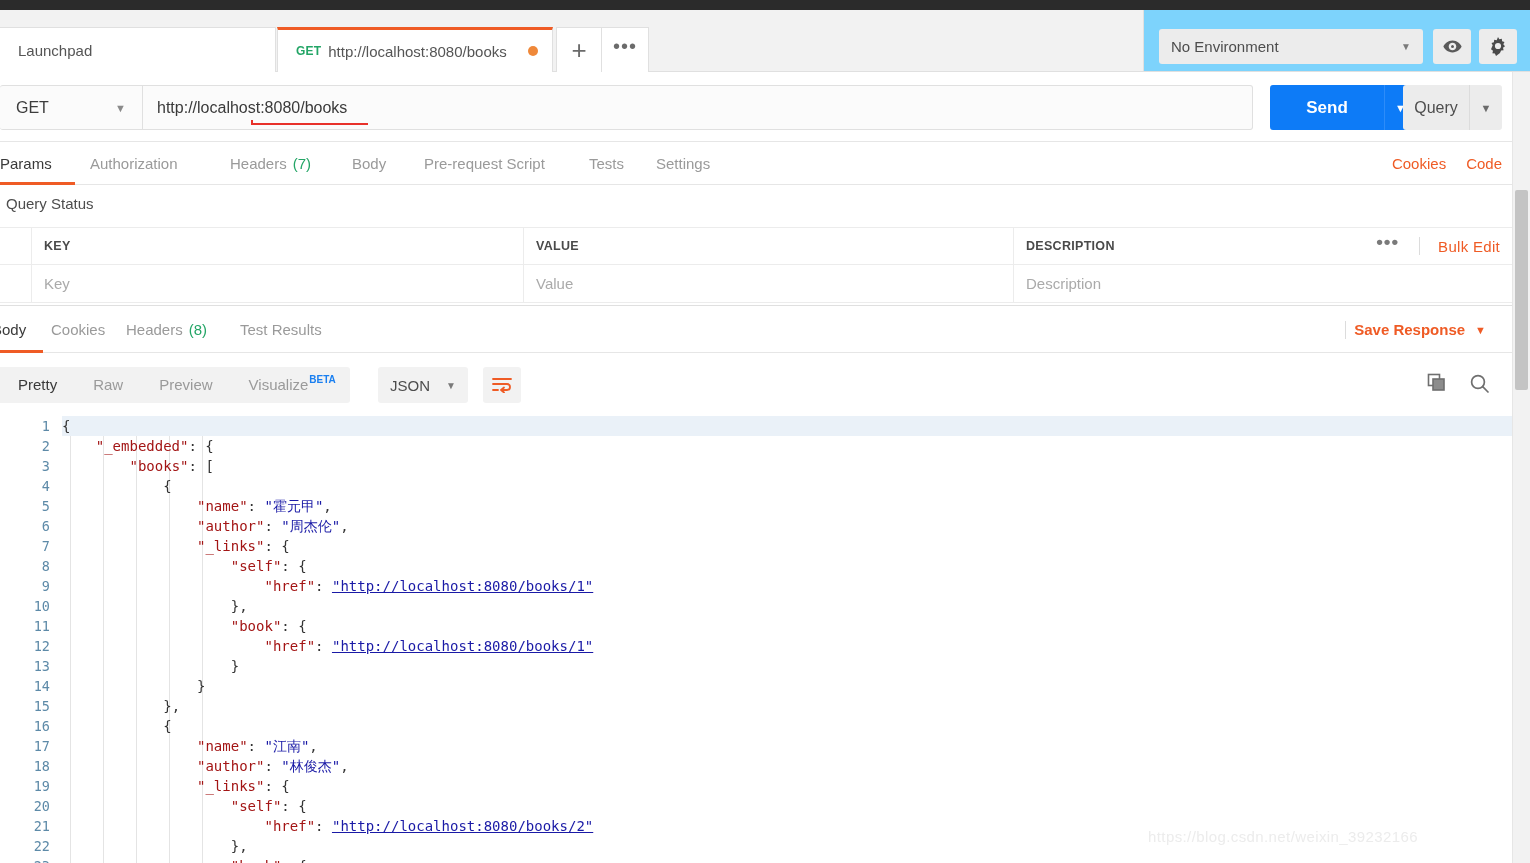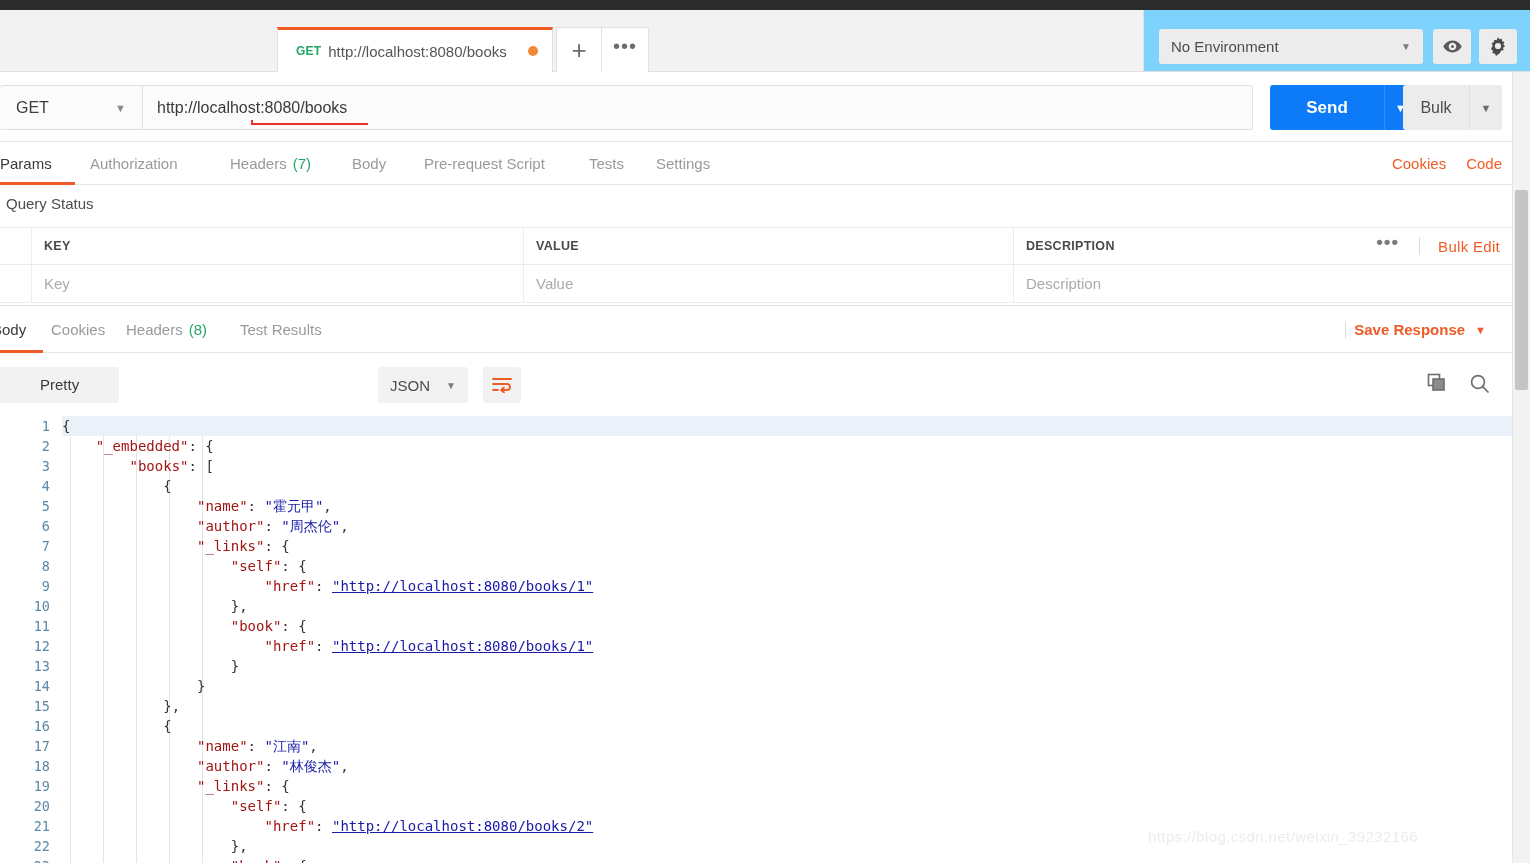--- a/index.html
+++ b/index.html
@@ -214,21 +214,21 @@
   .save-response .caret { font-size: 11px; }
 
   
   .fmtbar {
     position: absolute; left: 0; top: 353px; width: 1512px; height: 63px;
     background: #fff;
   }
   .fmt-pill {
     position: absolute; left: 0; top: 14px; height: 36px;
     background: #f2f2f2; border-radius: 0 3px 3px 0;
-    display: flex; align-items: center; flex-direction: column;
+    display: flex; align-items: center;
   }
   .fmt-item {
     padding: 0 18px; font-size: 15px; color: #9a9a9a;
     display: flex; align-items: flex-start; height: 36px; line-height: 36px;
   }
   .fmt-item.active { color: #3a3a3a; }
   .fmt-item .beta {
     color: #1a7ff0; font-size: 10px; font-weight: bold;
     line-height: 1; margin-top: 8px; margin-left: 1px;
   }
@@ -313,20 +313,23 @@
     letter-spacing: .4px;
     user-select: none;
   }
 </style>
 </head>
 <body>
 
 <div class="titlebar-strip"></div>
 
 <div class="tabbar">
+  <div class="tab launchpad">
+    <span>Launchpad</span>
+  </div>
   <div class="tab active">
     <span class="verb">GET</span>
     <span class="tab-url">http://localhost:8080/books</span>
     <span class="unsaved-dot"></span>
   </div>
   <div class="tab-addbtn">
     <span>+</span>
   </div>
   <div class="tab-morebtn">
     <span>•••</span>
@@ -367,21 +370,21 @@
   <path d="M1 1 L1 5 L117 5" stroke="#e8312a" stroke-width="2" fill="none"></path>
 </svg>
 
 <div class="btn-send">
   <span>Send</span>
 </div>
 <div class="btn-send-caret">
   <span>▼</span>
 </div>
 <div class="btn-save">
-  <span>Bulk</span>
+  <span>Query</span>
 </div>
 <div class="btn-save-caret">
   <span>▼</span>
 </div>
 
 <div class="reqtabs">
   <div class="reqtab active" style="left:0px;width:75px;justify-content:flex-start">
     <span>Params</span>
   </div>
   <div class="reqtab" style="left:90px">

